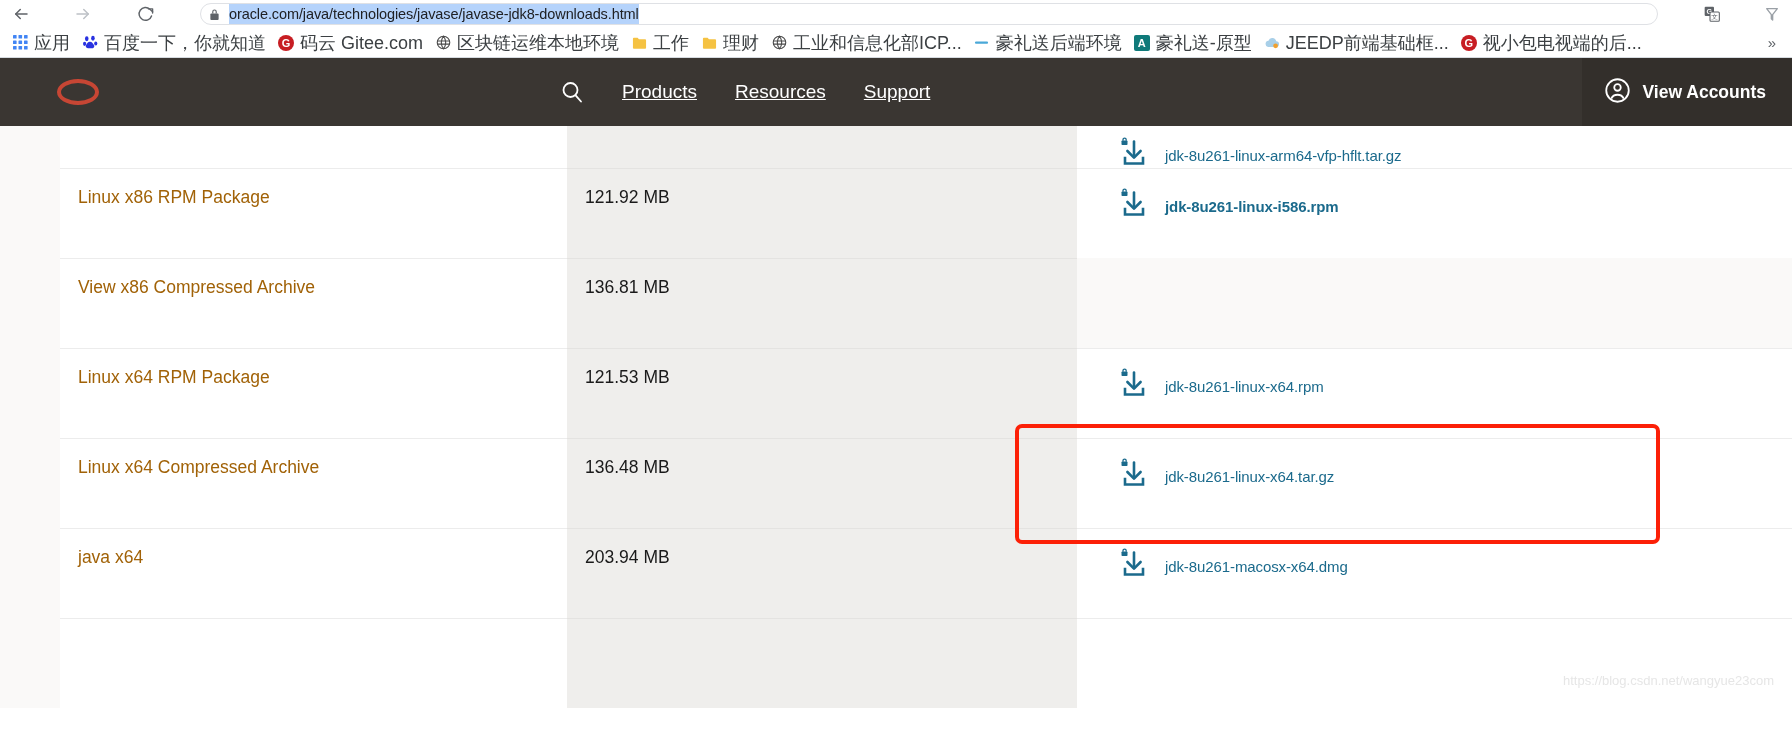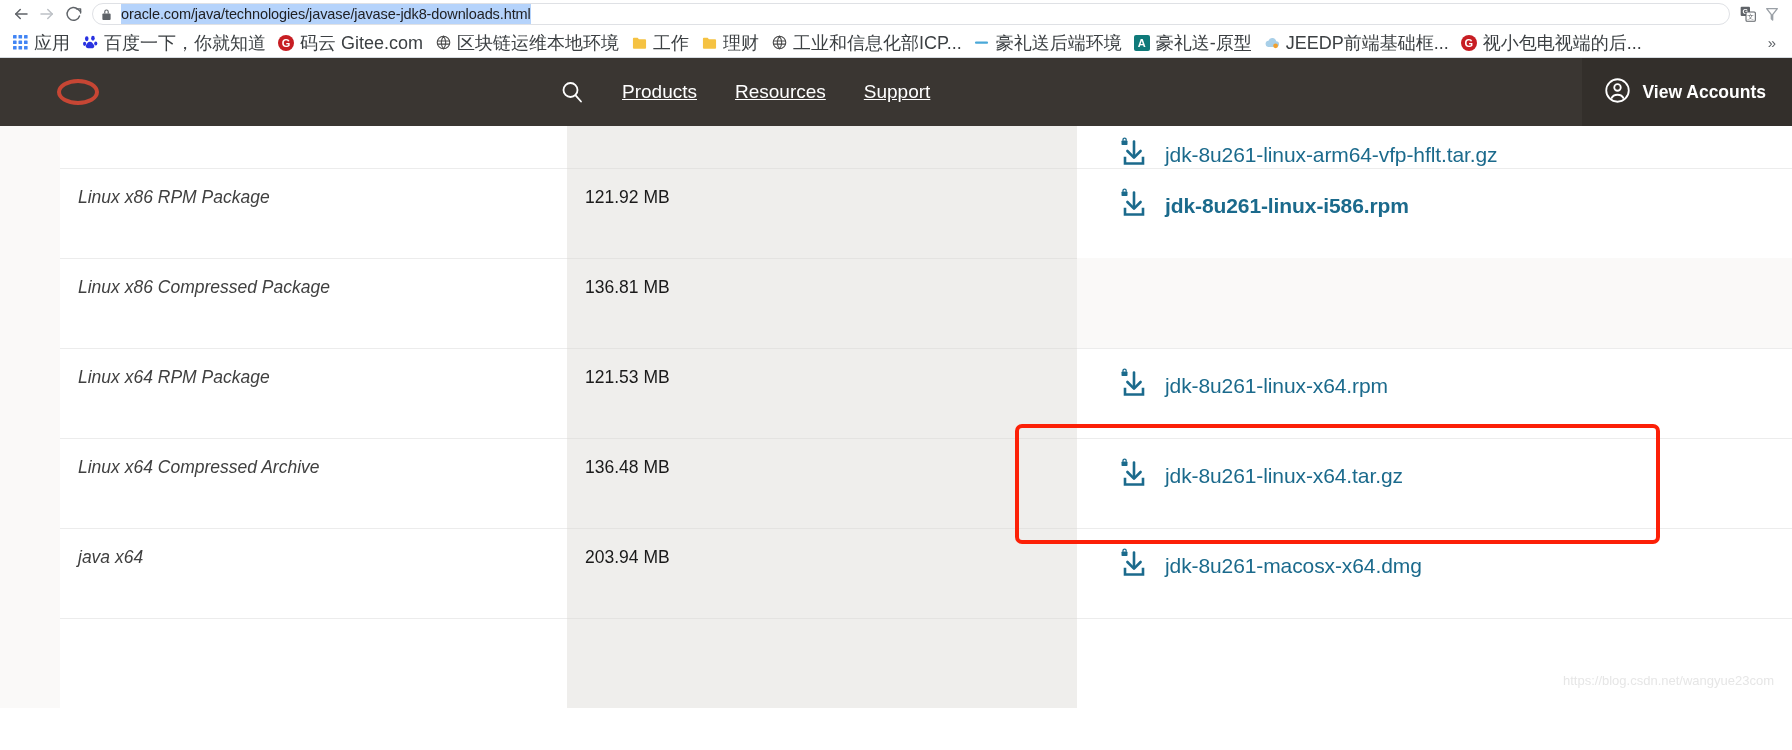--- a/index.html
+++ b/index.html
@@ -8,21 +8,21 @@
     background: #fff;
     font-family: "Liberation Sans", sans-serif;
     overflow: hidden;
   }
 
   
   #browser-chrome { width: 1792px; background: #fff; }
 
   #toolbar-row {
     height: 28px; display: flex; align-items: center;
-    padding: 0 8px; background: #fff;
+    padding: 0 8px; background: #fff; gap: 36px;
   }
   .nav-btn {
     width: 26px; height: 26px; flex: 0 0 26px;
     display: flex; align-items: center; justify-content: center;
     color: #5f6368;
   }
   .nav-btn.disabled { color: #bdc1c6; }
 
   #omnibox {
     flex: 1 1 auto; height: 22px; margin-left: 6px; margin-right: 6px;
@@ -93,38 +93,38 @@
     background: #faf9f8; overflow: hidden;
   }
   #dl-table { width: 1792px; }
   .dl-row { display: flex; width: 1792px; }
   .cell {
     padding: 18px 0 0 0; position: relative;
   }
   .cell-name {
     flex: 0 0 507px; margin-left: 60px; background: #fff;
     border-top: 1px solid #ececec;
-    font-size: 17.5px; color: #404040; padding-left: 18px; font-style: italic;
+    font-size: 17.5px; color: #a16207; padding-left: 18px;
   }
   .cell-size {
     flex: 0 0 510px; background: #efeeec;
     border-top: 1px solid #e4e3e1;
     font-size: 17.5px; color: #1a1a1a; padding-left: 18px;
   }
   .cell-dl {
     flex: 1 1 auto; background: #fff;
     border-top: 1px solid #ececec;
     display: flex; align-items: flex-start; padding-left: 40px;
   }
   .dl-link {
     display: flex; align-items: center; gap: 14px;
     text-decoration: none;
   }
   .dl-fname {
-    font-size: 21px; color: #1b6a8c; letter-spacing: -0.1px;
+    font-size: 15px; color: #1b6a8c; letter-spacing: -0.1px;
     white-space: nowrap;
   }
 
   
   #annotation-box {
     position: absolute; left: 1015px; top: 298px;
     width: 645px; height: 120px;
     border: 4px solid #fc2007; border-radius: 7px;
     pointer-events: none;
   }
@@ -343,21 +343,21 @@
                 <path d="M6 4.8v-1.1a1.6 1.6 0 0 1 3.2 0v1.1" fill="none" stroke="#1b6a8c" stroke-width="1.3"></path>
                 <line x1="17" y1="5.5" x2="17" y2="21" stroke="#1b6a8c" stroke-width="2.6" stroke-linecap="round"></line>
                 <polyline points="10.4,15 17,21.6 23.6,15" fill="none" stroke="#1b6a8c" stroke-width="2.6" stroke-linecap="round" stroke-linejoin="round"></polyline>
                 <polyline points="8,22 8,27.5 26,27.5 26,22" fill="none" stroke="#1b6a8c" stroke-width="2.6" stroke-linecap="square"></polyline>
               </svg></span>
             <span class="dl-fname">jdk-8u261-linux-i586.rpm</span>
           </a>
         </div>
       </div>
       <div class="dl-row">
-        <div class="cell cell-name" style="height: 90px;">Linux x86 Compressed Package</div>
+        <div class="cell cell-name" style="height: 90px;">View x86 Compressed Archive</div>
         <div class="cell cell-size" style="height: 90px;">136.81 MB</div>
       </div>
       <div class="dl-row">
         <div class="cell cell-name" style="height: 90px;">Linux x64 RPM Package</div>
         <div class="cell cell-size" style="height: 90px;">121.53 MB</div>
         <div class="cell cell-dl" style="height: 90px;">
           <a class="dl-link" href="#">
             <span><svg width="34" height="34" viewBox="0 0 34 34">
                 <rect x="4.5" y="4.5" width="6" height="4.6" rx="0.8" fill="#1b6a8c"></rect>
                 <path d="M6 4.8v-1.1a1.6 1.6 0 0 1 3.2 0v1.1" fill="none" stroke="#1b6a8c" stroke-width="1.3"></path>

